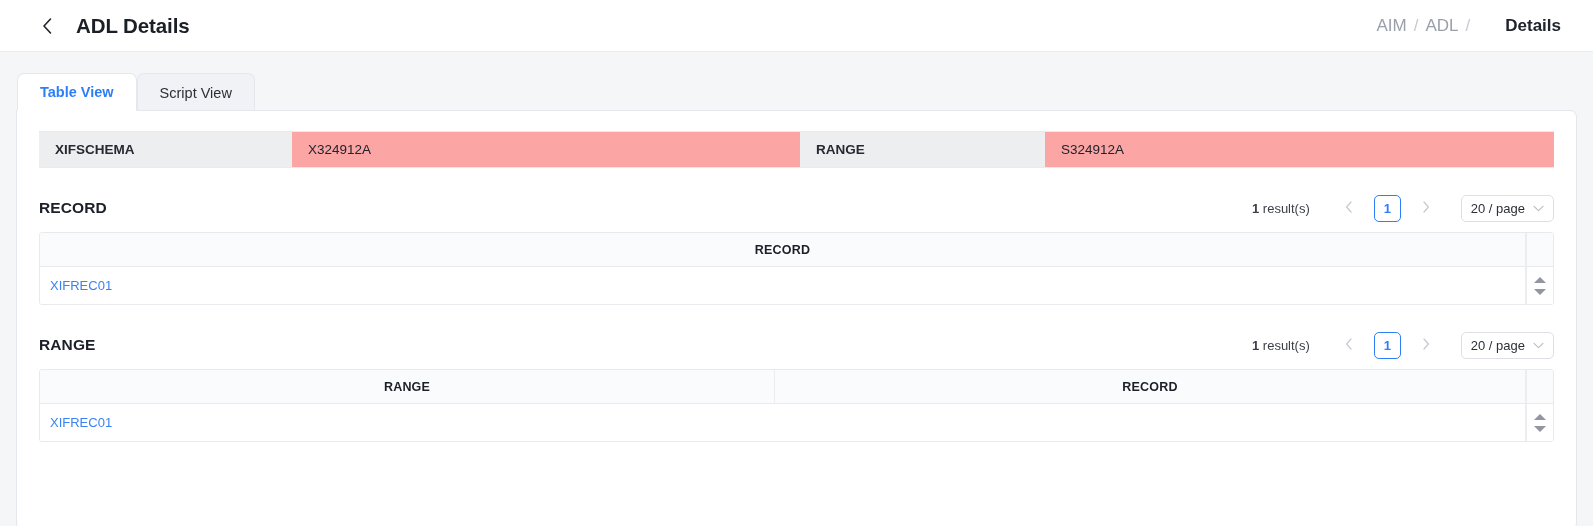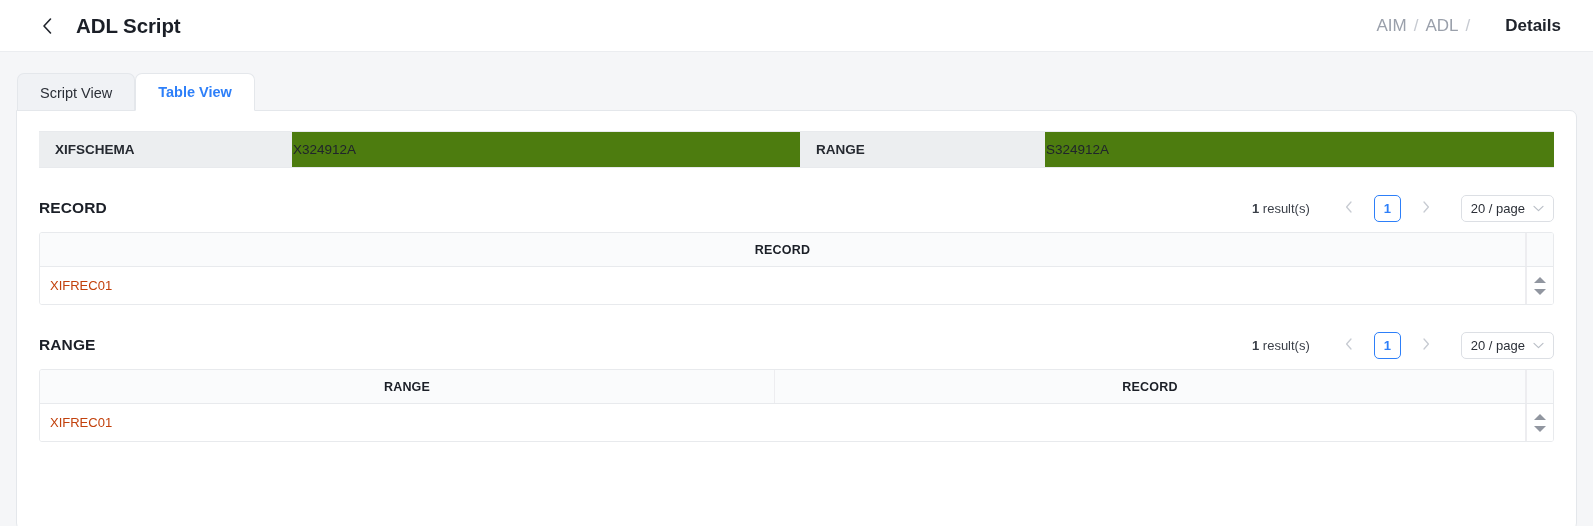--- a/index.html
+++ b/index.html
@@ -138,24 +138,24 @@
     align-items: center;
     padding-left: 16px;
     font-size: 13.5px;
     font-weight: bold;
     color: #252930;
     white-space: nowrap;
   }
   .field-value {
     display: flex;
     align-items: center;
-    padding-left: 1px;
+    padding-left: 16px;
     font-size: 13.5px;
     color: #20242c;
-    background: #4d7c0f;
+    background: #fca5a5;
     white-space: nowrap;
   }
   .f-w1 { width: 253px; }
   .f-w2 { width: 508px; }
   .f-w3 { width: 245px; }
   .f-w4 { flex: 1 1 auto; }
 
   
   .section { margin-top: 26px; }
   .section-head {
@@ -251,21 +251,21 @@
   .trow {
     display: flex;
     height: 37px;
     background: #ffffff;
   }
   .td {
     display: flex;
     align-items: center;
     padding-left: 10px;
     font-size: 13px;
-    color: #c2410c;
+    color: #3b82f6;
     border-right: 1px solid #ededf0;
     height: 100%;
     white-space: nowrap;
   }
   .td:last-child { border-right: none; }
 
   .scroll-col {
     width: 27px;
     min-width: 27px;
     display: flex;
@@ -294,41 +294,41 @@
 <div class="app">
 
   <div class="header">
     <div class="back-btn">
       <span>
         <svg width="13" height="18" viewBox="0 0 13 18" fill="none">
           <path d="M9.5 2 L3 9 L9.5 16" stroke="#20242c" stroke-width="1.6" stroke-linecap="round" stroke-linejoin="round"></path>
         </svg>
       </span>
     </div>
-    <div class="page-title">ADL Script</div>
+    <div class="page-title">ADL Details</div>
 
     <div class="header-spacer"></div>
 
     <div class="breadcrumb">
       <span class="crumb">AIM</span>
       <span class="crumb-sep">/</span>
       <span class="crumb">ADL</span>
       <span class="crumb-sep">/</span>
       <span class="crumb current">Details</span>
     </div>
   </div>
 
   <div class="body-area">
 
     <div class="tabbar">
+      <div class="tab active">
+        <span>Table View</span>
+      </div>
       <div class="tab inactive">
         <span>Script View</span>
-      </div>
-      <div class="tab active">
-        <span>Table View</span>
       </div>
     </div>
 
     <div class="panel">
 
       <div class="fields">
         <div class="field-label f-w1">XIFSCHEMA</div>
         <div class="field-value f-w2">X324912A</div>
         <div class="field-label f-w3">RANGE</div>
         <div class="field-value f-w4">S324912A</div>

